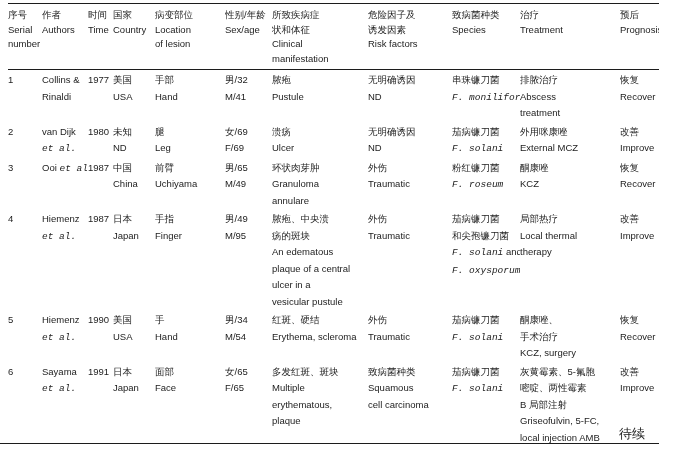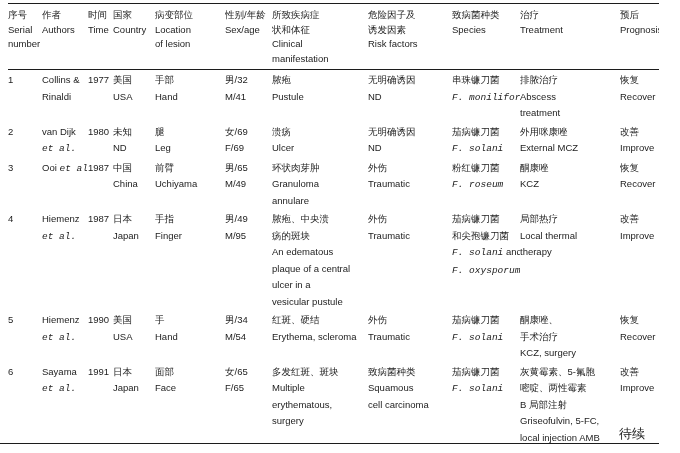--- a/index.html
+++ b/index.html
@@ -390,21 +390,21 @@
             <div class="line"><span>Face</span></div>
           </td>
           <td>
             <div class="line"><span>女/65</span></div>
             <div class="line"><span>F/65</span></div>
           </td>
           <td>
             <div class="line"><span>多发红斑、斑块</span></div>
             <div class="line"><span>Multiple</span></div>
             <div class="line"><span>erythematous,</span></div>
-            <div class="line"><span>surgery</span></div>
+            <div class="line"><span>plaque</span></div>
           </td>
           <td>
             <div class="line"><span>致病菌种类</span></div>
             <div class="line"><span>Squamous</span></div>
             <div class="line"><span>cell carcinoma</span></div>
           </td>
           <td>
             <div class="line"><span>茄病镰刀菌</span></div>
             <div class="line"><span class="it">F. solani</span></div>
           </td>

